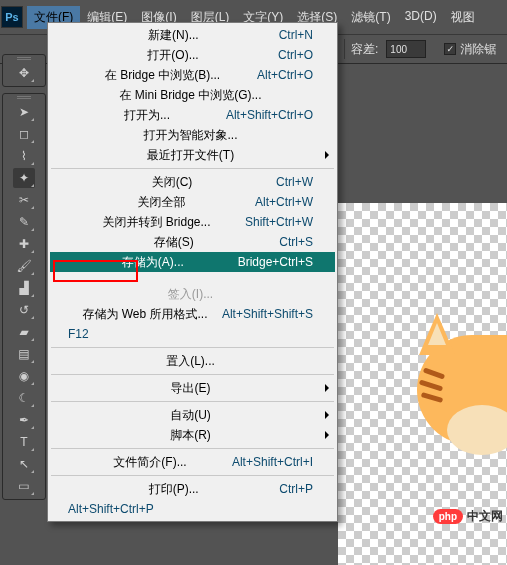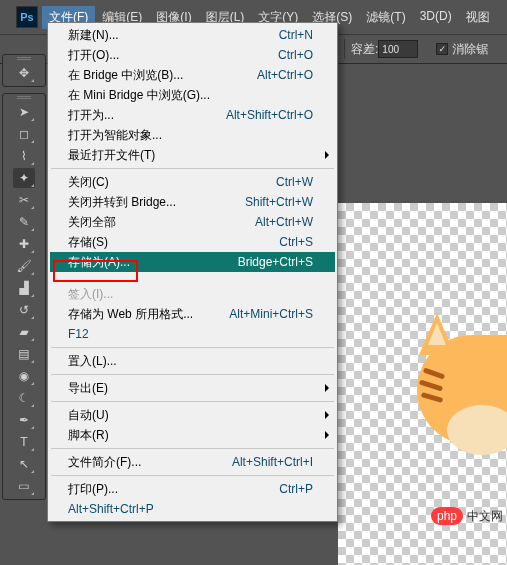--- a/index.html
+++ b/index.html
@@ -11,55 +11,55 @@
       height: 565px;
       overflow: hidden;
       position: relative;
     }
     .menubar {
       background: #535353;
       height: 34px;
       display: flex;
       align-items: center;
       color: #e0e0e0;
-      padding-left: 16px;
+      padding-left: 1px;
     }
     .ps-logo {
       width: 22px;
       height: 22px;
       background: #001d33;
       color: #5bb3e8;
       font-weight: bold;
       font-size: 11px;
       display: flex;
       align-items: center;
       justify-content: center;
       margin-right: 4px;
       border: 1px solid #333;
     }
     .menu-item {
       padding: 3px 7px;
       cursor: default;
     }
     .menu-item.active {
       background: #4a79a5;
-      color: #ffffff;
+      color: #000000;
     }
     .options-bar {
       height: 30px;
       background: #535353;
       border-top: 1px solid #383838;
       border-bottom: 1px solid #2a2a2a;
       display: flex;
       align-items: center;
       color: #e0e0e0;
       padding-left: 338px;
     }
     .options-bar .sep { width: 1px; height: 20px; background: #3a3a3a; margin: 0 6px;}
-    .opt-label { margin-right: 0; }
+    .opt-label { margin-right: 8px; }
     .opt-input {
       background: #3a3a3a;
       border: 1px solid #222;
       color: #e0e0e0;
       width: 40px;
       height: 18px;
       padding: 0 3px;
       font-size: 10px;
     }
     .checkbox-box {
@@ -131,20 +131,21 @@
       padding: 2px;
       z-index: 100;
     }
     .menu-row {
       display: flex;
       align-items: center;
       height: 20px;
       padding: 0 22px 0 18px;
       color: #000;
       position: relative;
+      text-align: center;
     }
     .menu-row.disabled { color: #9a9a9a; margin-top: 12px; }
     .menu-row.highlight { background: #0f766e; color: #fff; }
     .menu-row .label { flex: 1; }
     .menu-row .shortcut { color: #0c4a6e; }
     .menu-row.highlight .shortcut { color: #fff; }
     .menu-sep {
       height: 1px;
       background: #c8c8c8;
       margin: 3px 1px;
@@ -183,24 +184,24 @@
       bottom: 40px;
       display: flex;
       align-items: center;
       gap: 4px;
     }
     .wm-badge {
       background: #ff3b3b;
       color: #fff;
       border-radius: 10px;
       padding: 2px 6px;
-      font-size: 12px;
-      font-weight: normal;
-    }
-    .wm-text { color: #333; font-size: 12px; }
+      font-size: 10px;
+      font-weight: bold;
+    }
+    .wm-text { color: #333; font-size: 12px; font-weight: bold; }
     .cat {
       position: absolute;
       right: -20px;
       bottom: 70px;
       width: 130px;
       height: 180px;
     }
     .cat-face {
       position: absolute;
       right: 0;
@@ -336,41 +337,41 @@
     <div class="menu-row">
       <span class="label">最近打开文件(T)</span>
       <div class="submenu-arrow"></div>
     </div>
     <div class="menu-sep"></div>
     <div class="menu-row">
       <span class="label">关闭(C)</span>
       <span class="shortcut">Ctrl+W</span>
     </div>
     <div class="menu-row">
+      <span class="label">关闭全部</span>
+      <span class="shortcut">Alt+Ctrl+W</span>
+    </div>
+    <div class="menu-row">
       <span class="label">关闭并转到 Bridge...</span>
       <span class="shortcut">Shift+Ctrl+W</span>
-    </div>
-    <div class="menu-row">
-      <span class="label">关闭全部</span>
-      <span class="shortcut">Alt+Ctrl+W</span>
     </div>
     <div class="menu-row">
       <span class="label">存储(S)</span>
       <span class="shortcut">Ctrl+S</span>
     </div>
     <div class="menu-row highlight">
       <span class="label">存储为(A)...</span>
       <span class="shortcut">Bridge+Ctrl+S</span>
     </div>
     <div class="menu-row disabled">
       <span class="label">签入(I)...</span>
     </div>
     <div class="menu-row">
       <span class="label">存储为 Web 所用格式...</span>
-      <span class="shortcut">Alt+Mini+Ctrl+S</span>
+      <span class="shortcut">Alt+Shift+Shift+S</span>
     </div>
     <div class="menu-row">
       <span class="shortcut">F12</span>
     </div>
     <div class="menu-sep"></div>
     <div class="menu-row">
       <span class="label">置入(L)...</span>
     </div>
     <div class="menu-sep"></div>
     <div class="menu-row">

